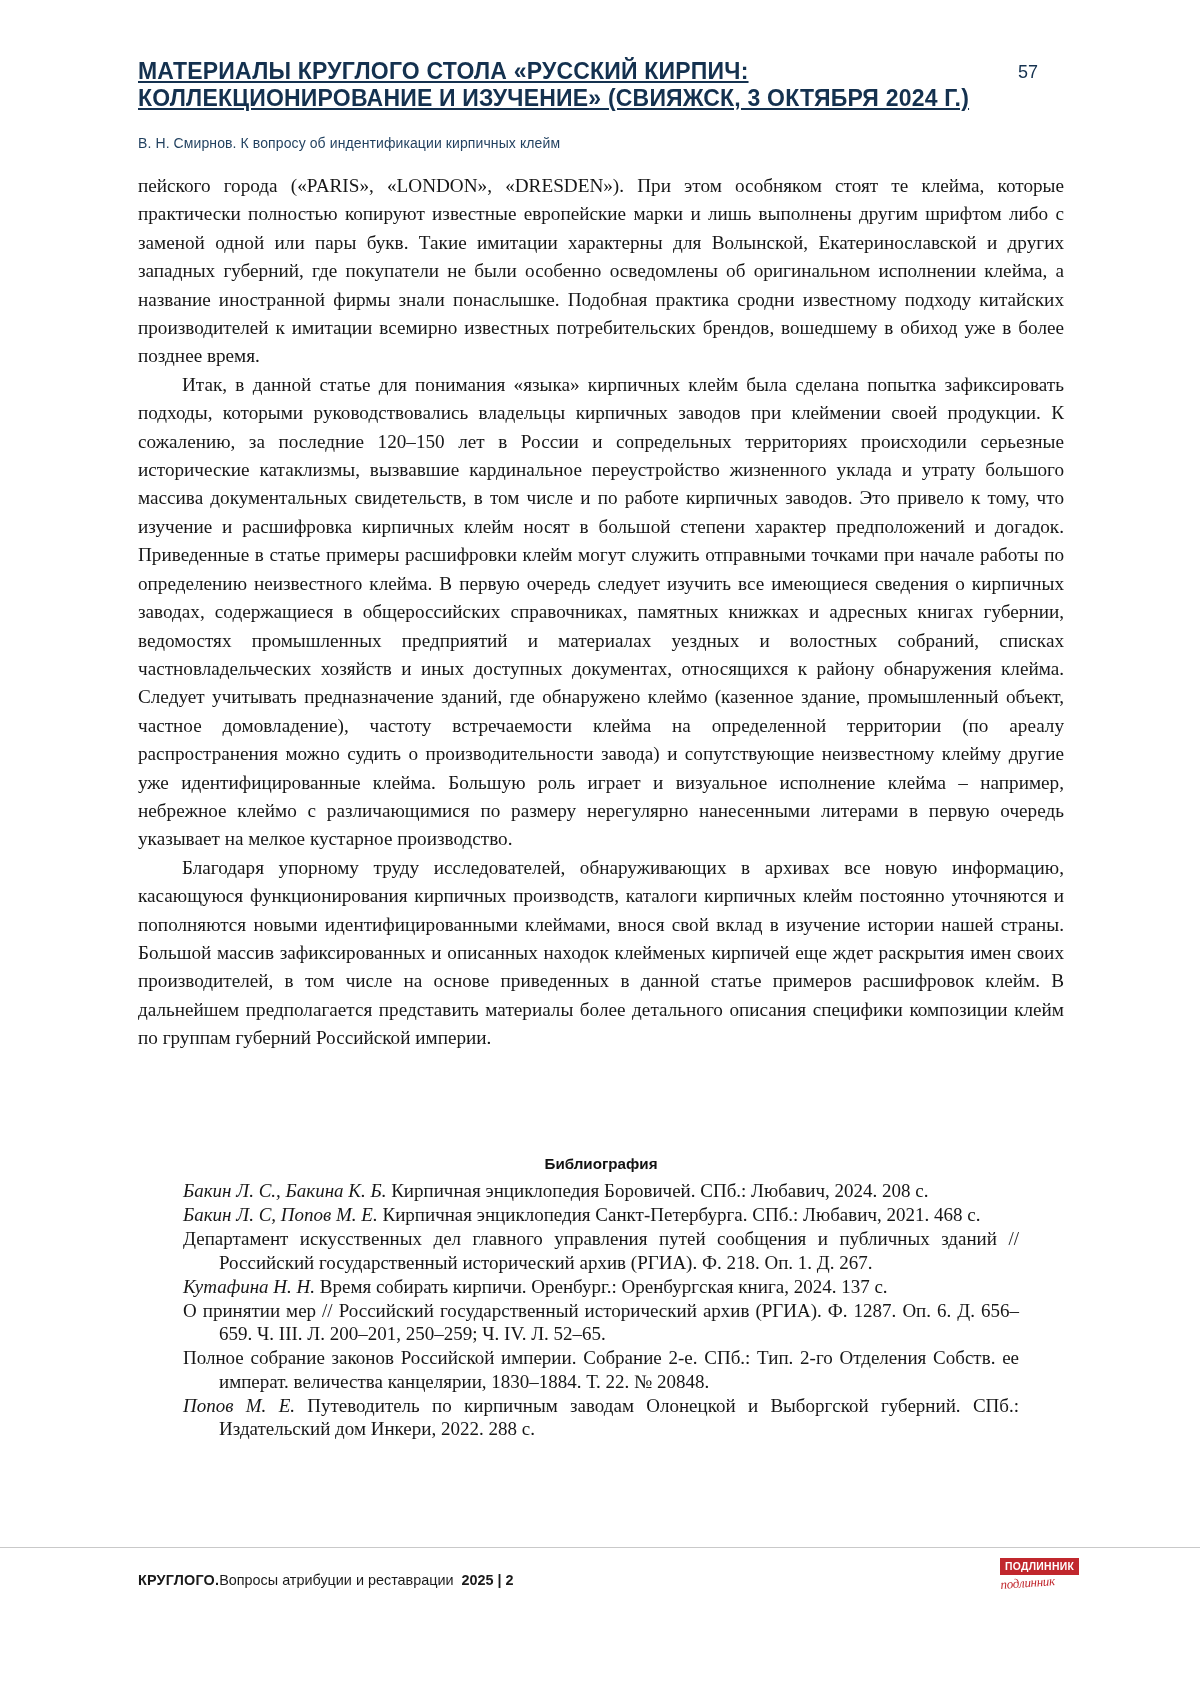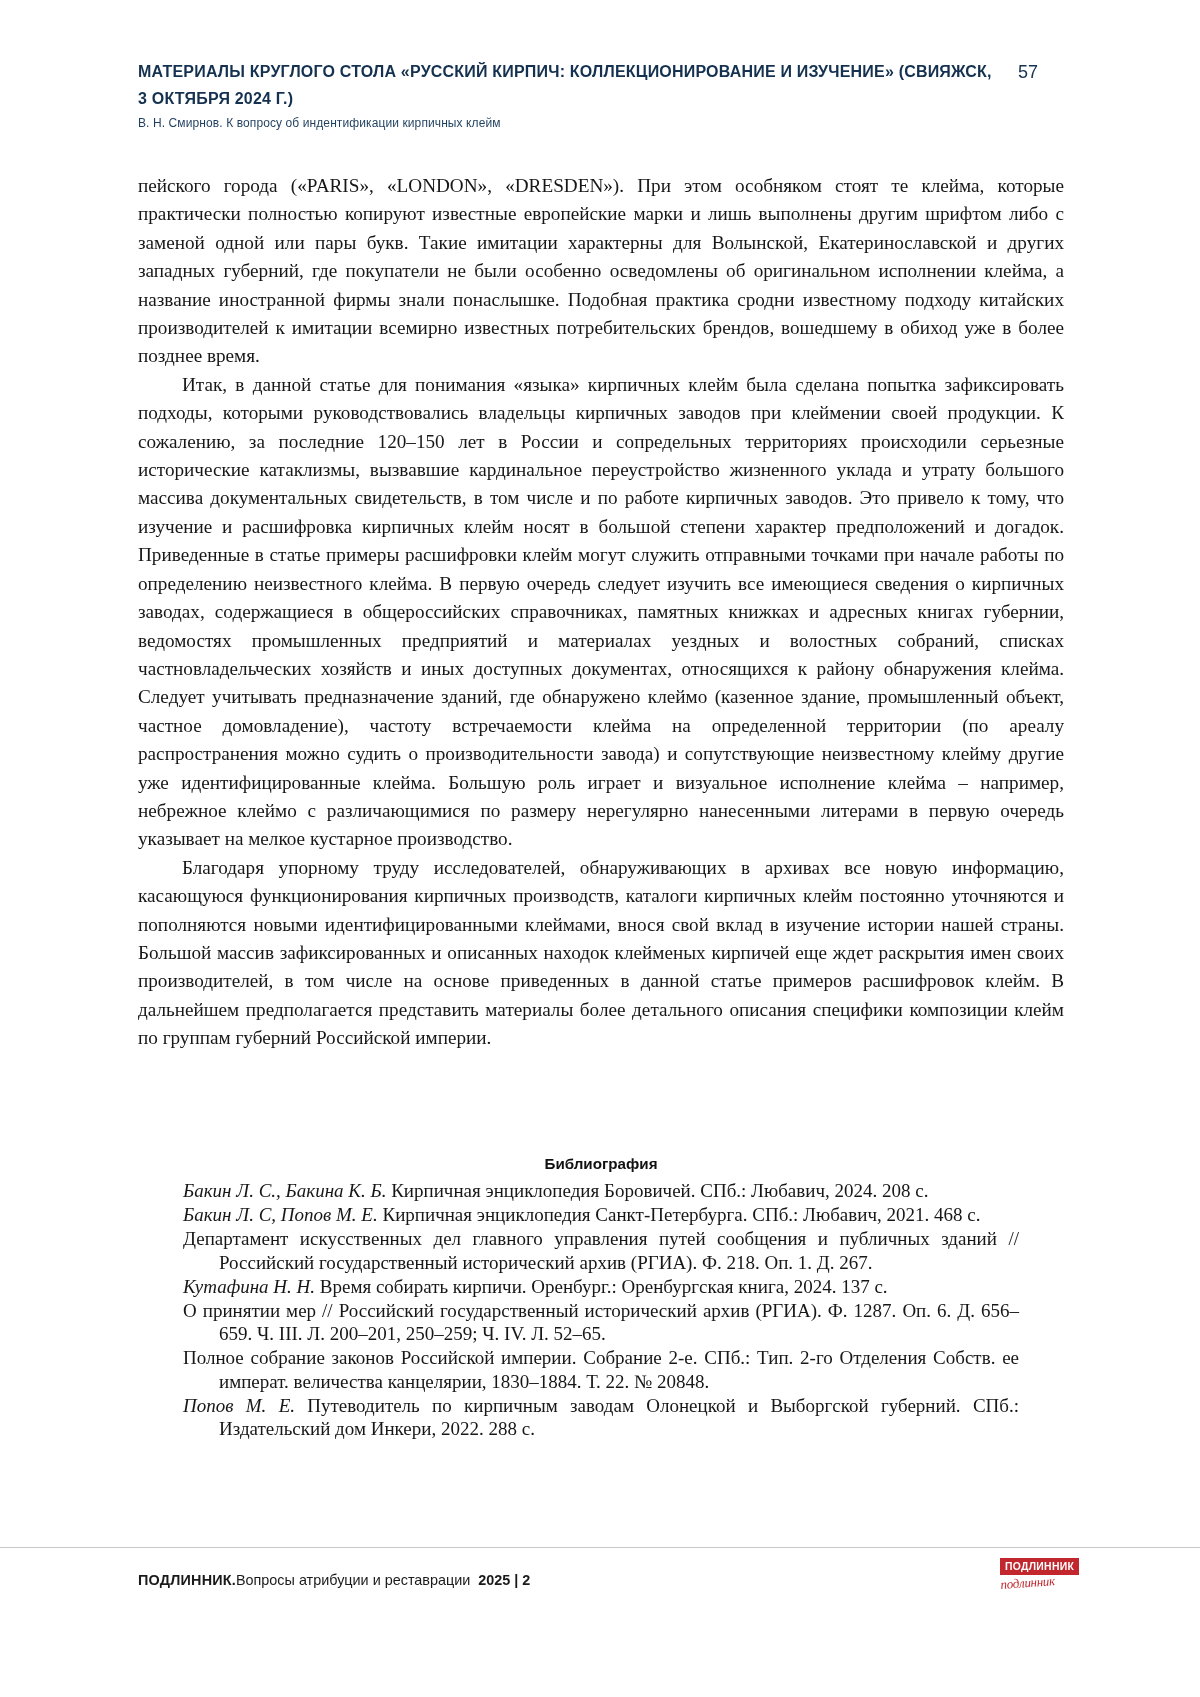--- a/index.html
+++ b/index.html
@@ -25,31 +25,32 @@
   
   .header {
     position: absolute;
     left: 138px;
     top: 58px;
     width: 920px;
   }
   .header-title {
     font-family: "Liberation Sans", sans-serif;
     font-weight: bold;
-    font-size: 16px;
+    font-size: 23px;
     line-height: 27px;
     letter-spacing: 0.2px;
     color: #14314f;
     width: 860px;
+    text-decoration: underline;
   }
   .header-sub {
     font-family: "Liberation Sans", sans-serif;
-    font-size: 12px;
+    font-size: 14px;
     color: #1f3f5e;
-    margin-top: 4px;
+    margin-top: 23px;
     letter-spacing: 0.1px;
   }
   .page-number {
     position: absolute;
     left: 1018px;
     top: 62px;
     font-family: "Liberation Sans", sans-serif;
     font-size: 18px;
     color: #14314f;
     font-weight: normal;
@@ -194,21 +195,21 @@
       </div>
       <div class="biblio-item">
         <i>Попов М. Е.</i><span> Путеводитель по кирпичным заводам Олонецкой и Выборгской губерний. СПб.: Издательский дом Инкери, 2022. 288 с.</span>
       </div>
     </div>
   </div>
 
   <div class="footer-rule"></div>
 
   <div class="footer">
-    <span class="brand">ПОДЛИННИК.</span><span>Вопросы атрибуции и реставрации</span><span class="issue">2025 | 2</span>
+    <span class="brand">КРУГЛОГО.</span><span>Вопросы атрибуции и реставрации</span><span class="issue">2025 | 2</span>
   </div>
 
   <div class="logo">
     <span class="logo-box">ПОДЛИННИК</span>
     <div class="logo-script">подлинник</div>
   </div>
 
 </div>
 
 </body></html>

